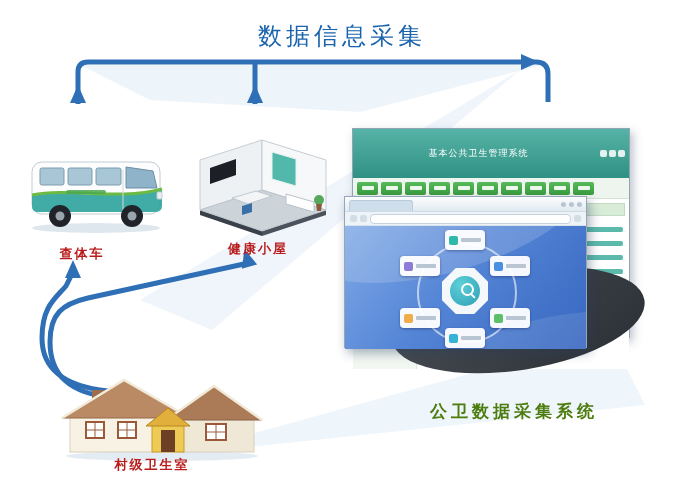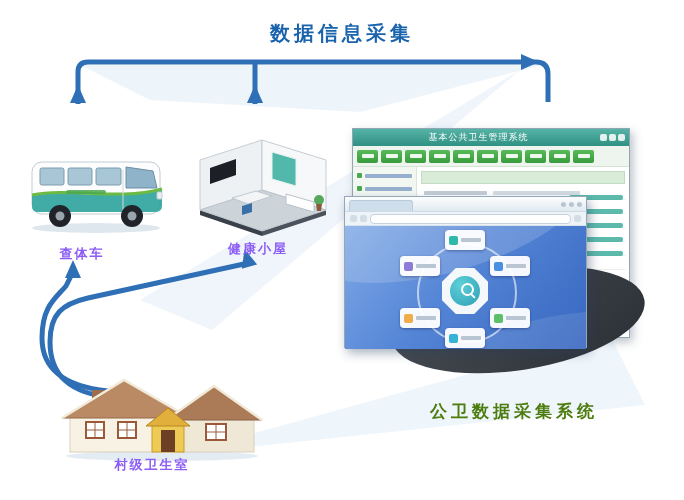--- a/index.html
+++ b/index.html
@@ -2,36 +2,36 @@
 <html><head>
 <meta charset="utf-8">
 <style>
   html,body { margin:0; padding:0; background:#fff; }
   .stage { position:relative; width:684px; height:500px; background:#fff; overflow:hidden;
            font-family:"DejaVu Sans","Liberation Sans",sans-serif; }
   svg.layer { position:absolute; left:0; top:0; z-index:1; }
   svg.bg { position:absolute; left:0; top:0; z-index:0; }
 
   .title { position:absolute; top:20px; left:50%; transform:translateX(-50%); z-index:5;
-           font-size:20px; font-weight:bold; letter-spacing:4px; color:#1a63ad; white-space:nowrap; }
-  .node-label { position:absolute; z-index:5; font-size:13px; font-weight:bold; color:#8b5cf6;
+           font-size:24px; font-weight:normal; letter-spacing:4px; color:#1a63ad; white-space:nowrap; }
+  .node-label { position:absolute; z-index:5; font-size:13px; font-weight:bold; color:#b91c1c;
                 text-align:center; letter-spacing:2px; }
   #lbl-van    { left:37px;  top:245px; width:90px; }
   #lbl-cabin  { left:212px; top:240px; width:92px; }
   #lbl-clinic { left:98px;  top:456px; width:108px; }
   .system-label { position:absolute; left:388px; top:400px; width:252px; z-index:5; text-align:center;
                   font-size:17px; font-weight:bold; letter-spacing:4px; color:#4d7c0f; }
 
   .illus { position:absolute; z-index:2; }
 
   
   .win-back { position:absolute; left:352px; top:128px; width:278px; height:210px; z-index:2;
               background:#fff; border:1px solid #8fa6b5; box-sizing:border-box;
               box-shadow:3px 4px 9px rgba(60,80,100,.35); }
-  .wb-title { height:17px; background:linear-gradient(#56b3a6,#2f9183); display:flex; align-items:center; padding:0 4px; }
+  .wb-title { height:17px; background:linear-gradient(#56b3a6,#2f9183); display:flex; align-items:center; padding:16px 4px; }
   .wb-title .t { color:#fff; font-size:9px; flex:1; text-align:center; letter-spacing:1px; overflow:hidden; white-space:nowrap; }
   .wb-dots { display:flex; gap:2px; }
   .wb-dot { width:7px; height:7px; background:rgba(255,255,255,.85); border-radius:2px; }
   .wb-toolbar { height:20px; background:#eef4ee; border-bottom:1px solid #d5e2d5; display:flex;
                 align-items:center; gap:3px; padding:0 4px; }
   .chip { width:21px; height:13px; background:linear-gradient(#56bb58,#3a9a3e); border-radius:2px;
           display:flex; align-items:center; justify-content:center; }
   .chip::after { content:""; width:12px; height:4px; background:rgba(255,255,255,.9); border-radius:1px; }
   .wb-body { display:flex; height:170px; }
   .wb-side { width:64px; background:#f2f7f2; border-right:1px solid #dbe6db; padding:6px 4px;

